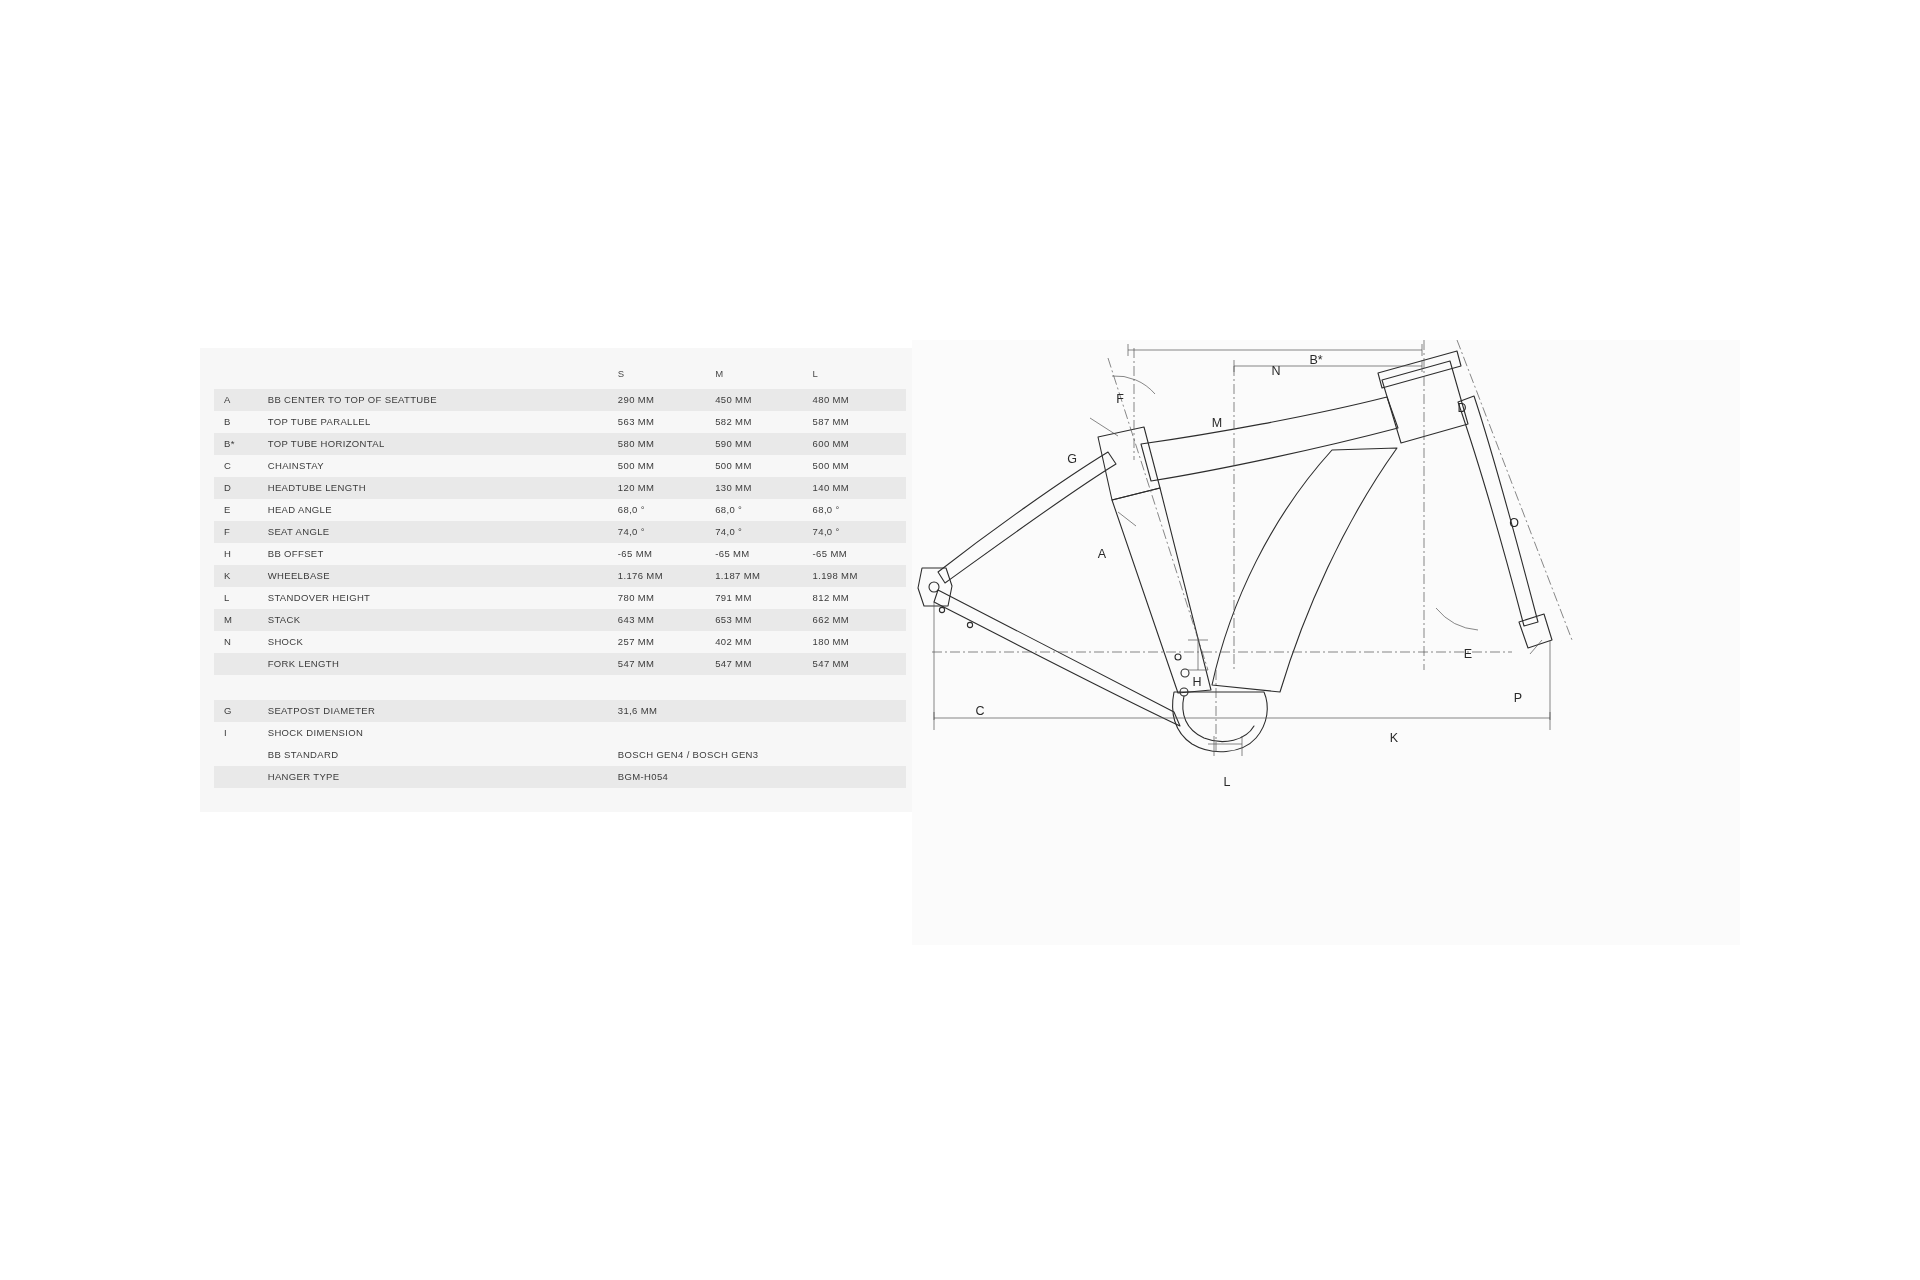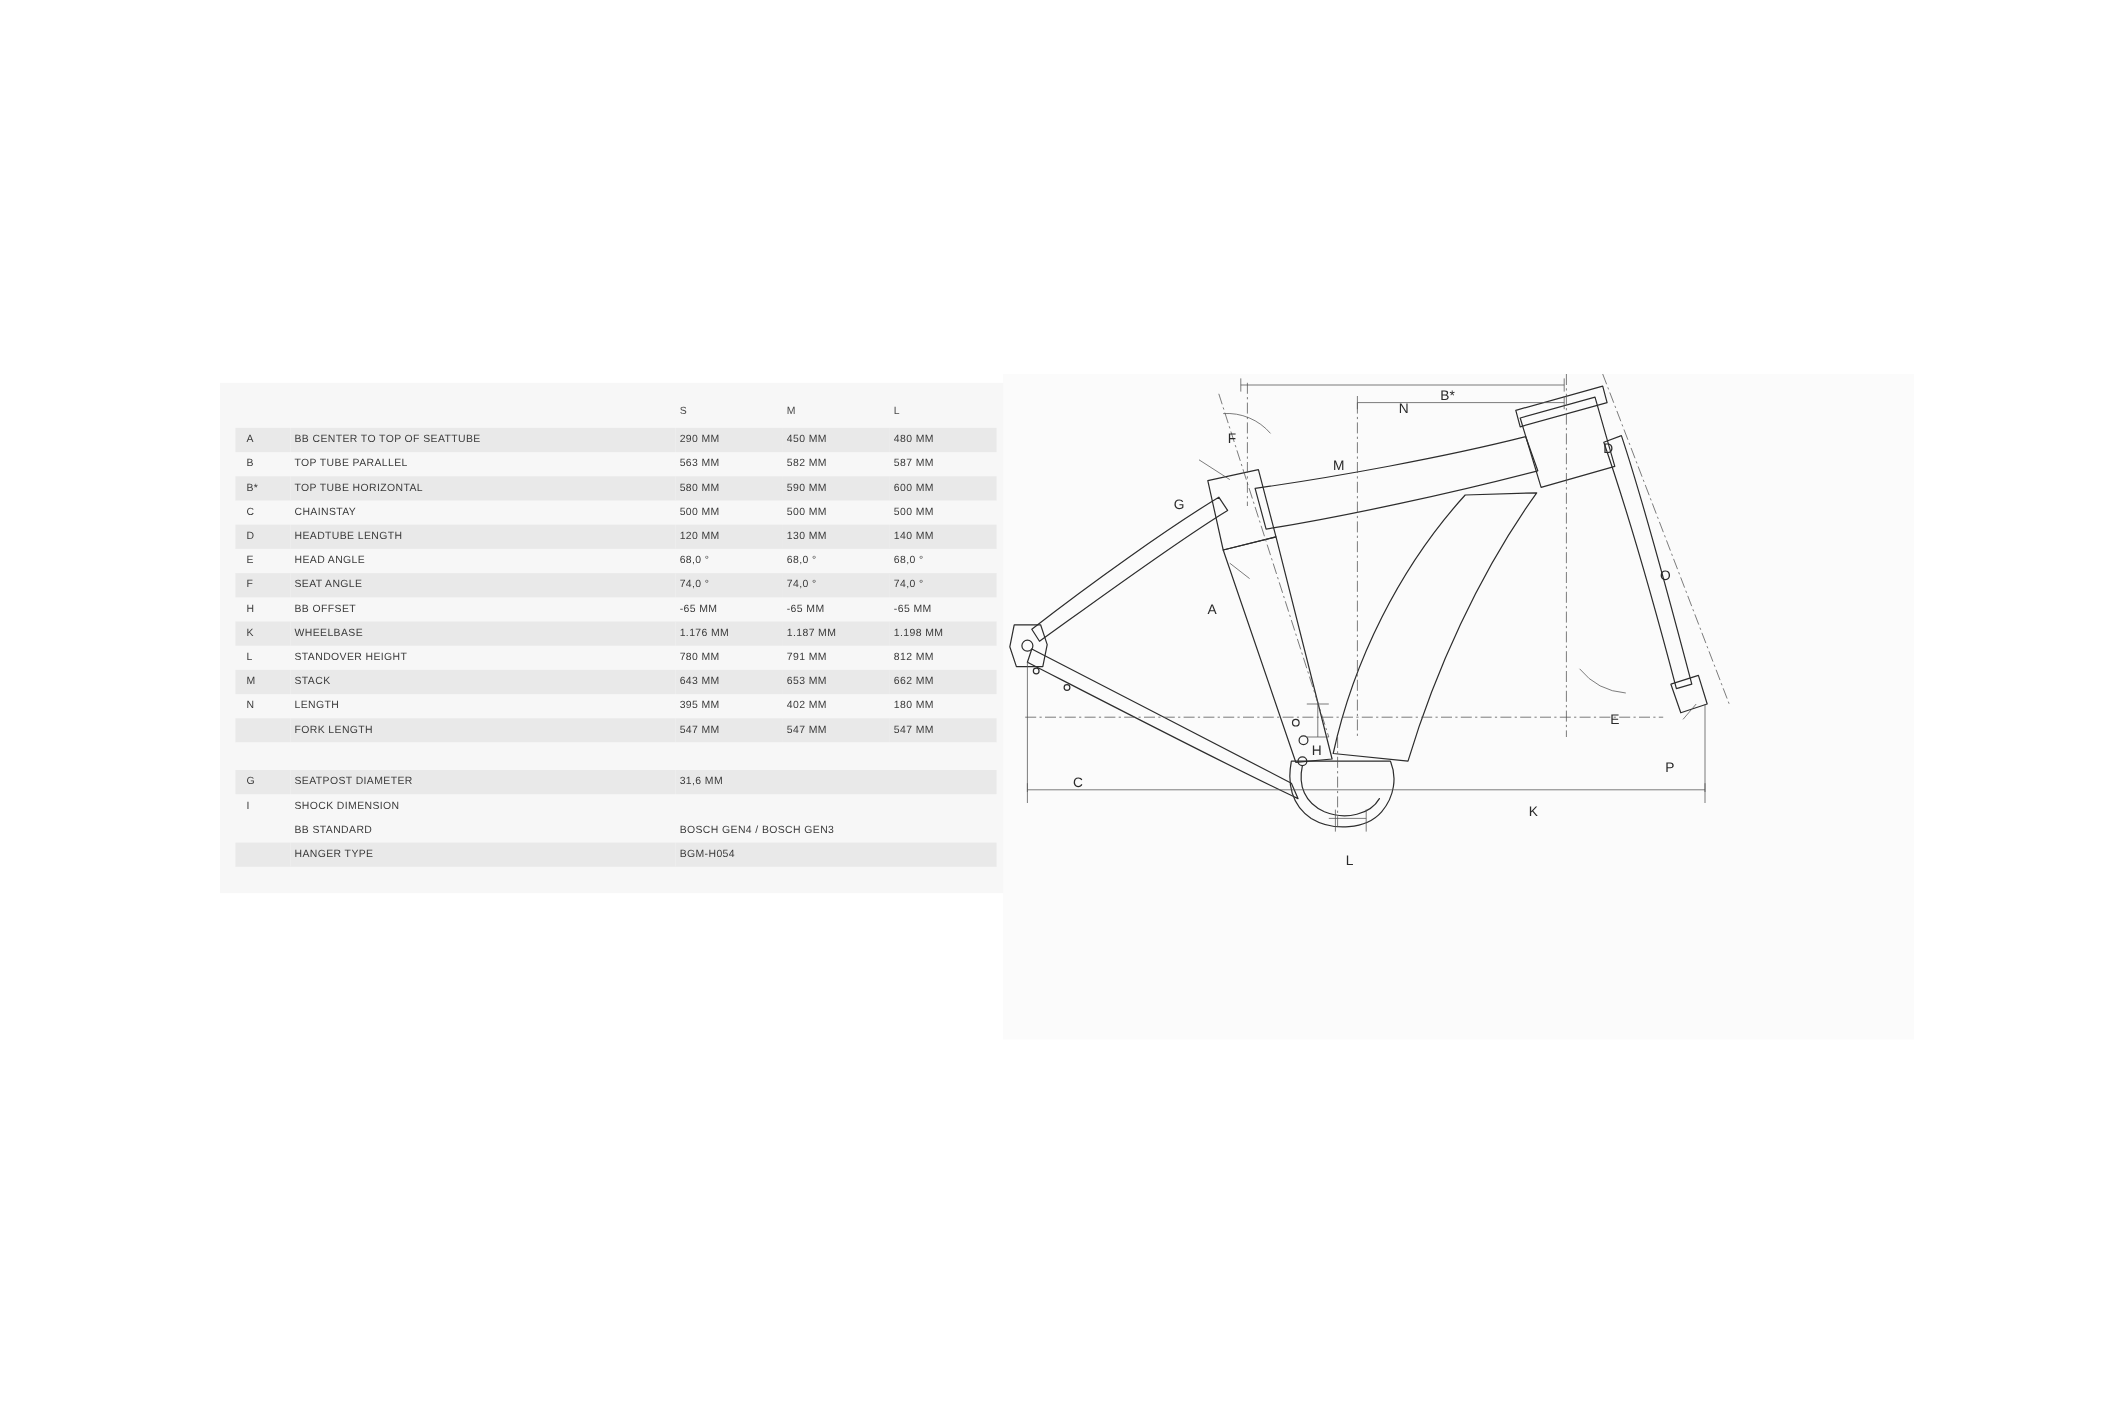--- a/index.html
+++ b/index.html
@@ -154,22 +154,22 @@
           </tr>
           <tr class="alt">
             <td class="c-code">M</td>
             <td class="c-label">STACK</td>
             <td class="c-val">643 MM</td>
             <td class="c-val">653 MM</td>
             <td class="c-val">662 MM</td>
           </tr>
           <tr>
             <td class="c-code">N</td>
-            <td class="c-label">LENGTH</td>
-            <td class="c-val">395 MM</td>
+            <td class="c-label">SHOCK</td>
+            <td class="c-val">257 MM</td>
             <td class="c-val">402 MM</td>
             <td class="c-val">180 MM</td>
           </tr>
           <tr class="alt">
             <td class="c-code"></td>
             <td class="c-label">FORK LENGTH</td>
             <td class="c-val">547 MM</td>
             <td class="c-val">547 MM</td>
             <td class="c-val">547 MM</td>
           </tr>

